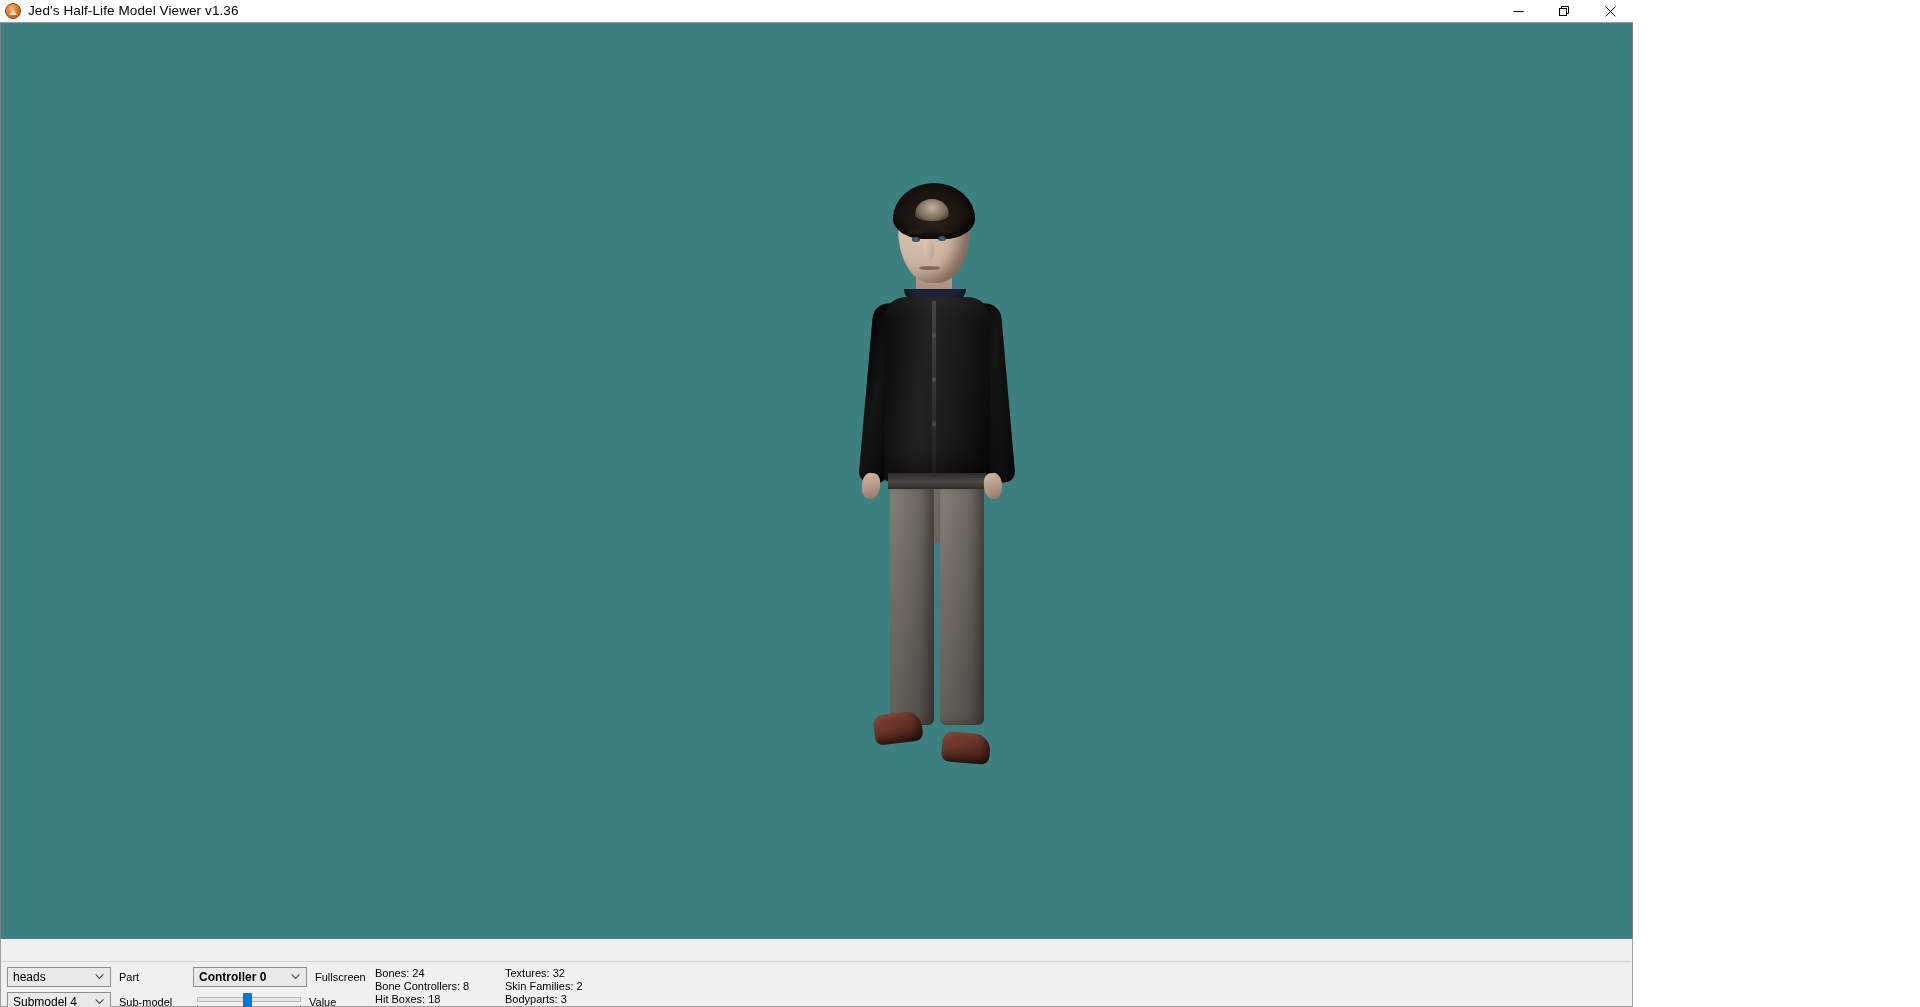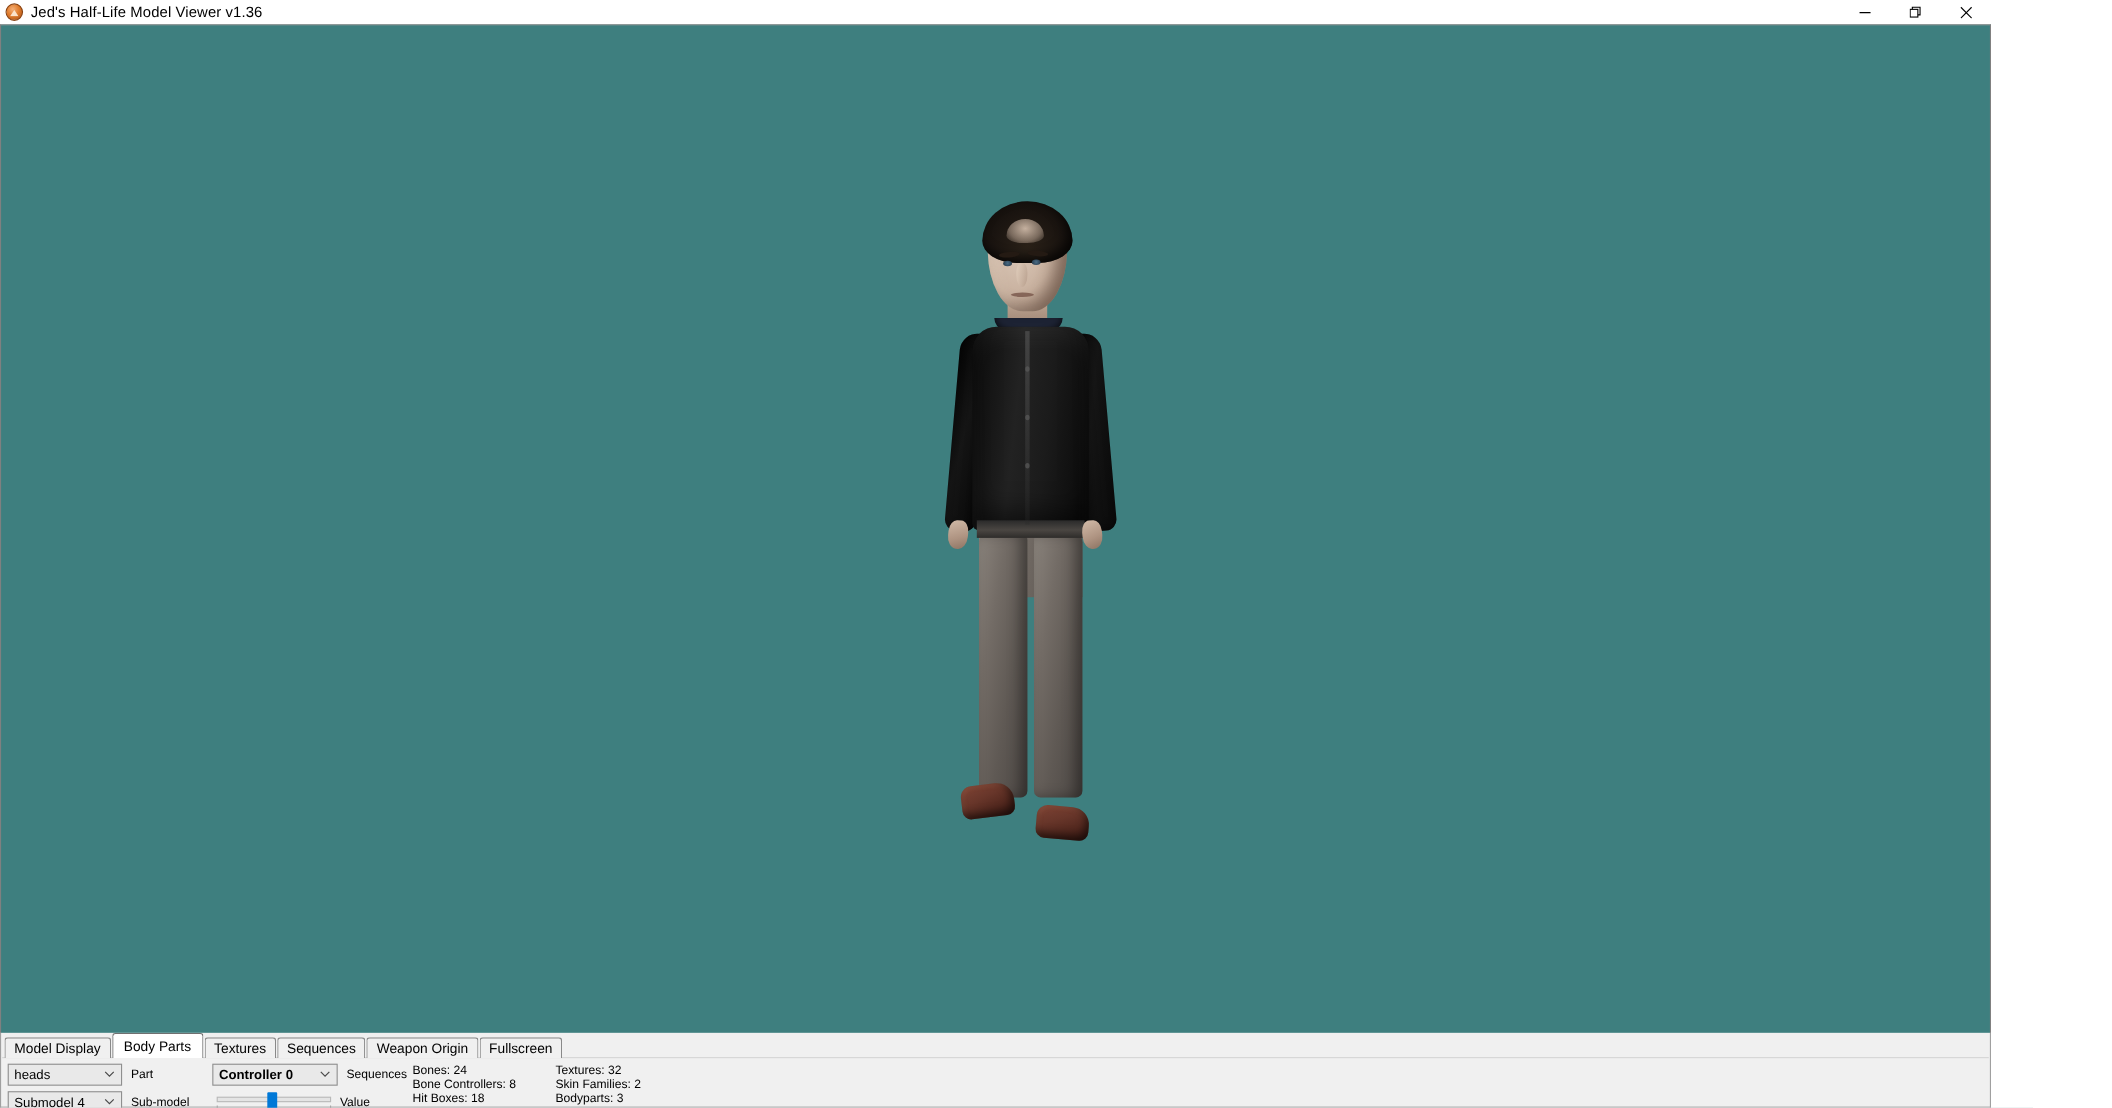--- a/index.html
+++ b/index.html
@@ -11,21 +11,21 @@
     width: 1920px;
     height: 1007px;
     overflow: hidden;
     font-family: "Liberation Sans", sans-serif;
     font-size: 13px;
     color: #000000;
     -webkit-font-smoothing: none;
   }
   .app-window {
     position: relative;
-    width: 1810px;
+    width: 1633px;
     height: 1007px;
     background: #ffffff;
     display: flex;
     flex-direction: column;
     box-sizing: border-box;
   }
 
   
   .title-bar {
     position: relative;
@@ -474,40 +474,20 @@
       <div class="m-part btn-dot" style="top:248px"></div>
       <div class="m-part hand-l"></div>
       <div class="m-part hand-r"></div>
     </div>
   </div>
 
   <div class="bottom-panel">
 
     <div class="tab-divider"></div>
 
-    <div class="tab-strip">
-      <div class="tab">
-        <span>Model Display</span>
-      </div>
-      <div class="tab active">
-        <span>Body Parts</span>
-      </div>
-      <div class="tab">
-        <span>Textures</span>
-      </div>
-      <div class="tab">
-        <span>Sequences</span>
-      </div>
-      <div class="tab">
-        <span>Weapon Origin</span>
-      </div>
-      <div class="tab">
-        <span>Fullscreen</span>
-      </div>
-    </div>
 
     <div class="panel-body">
 
       <div class="ctl-row" style="left:6px; top:4px;">
         <div class="combo">
           <span>heads</span>
           <span class="chev">
             <svg width="9" height="6" viewBox="0 0 9 6">
                 <polyline points="0.6,0.8 4.5,4.8 8.4,0.8" fill="none" stroke="#4a4a4a" stroke-width="1.1"></polyline>
               </svg>
@@ -530,21 +510,21 @@
 
       <div class="ctl-row" style="left:192px; top:4px;">
         <div class="combo combo-wide">
           <span>Controller 0</span>
           <span class="chev">
             <svg width="9" height="6" viewBox="0 0 9 6">
                 <polyline points="0.6,0.8 4.5,4.8 8.4,0.8" fill="none" stroke="#4a4a4a" stroke-width="1.1"></polyline>
               </svg>
           </span>
         </div>
-        <div class="ctl-label">Sequences</div>
+        <div class="ctl-label">Fullscreen</div>
       </div>
 
       <div class="ctl-row" style="left:196px; top:29px;">
         <div class="slider">
           <div class="slider-track"></div>
           <div class="slider-thumb" id="value-thumb" style="left: 45.6px;"></div>
           <div class="slider-tick" style="left:0px;"></div>
           <div class="slider-tick" style="left:103px;"></div>
         </div>
         <div class="ctl-label">Value</div>

